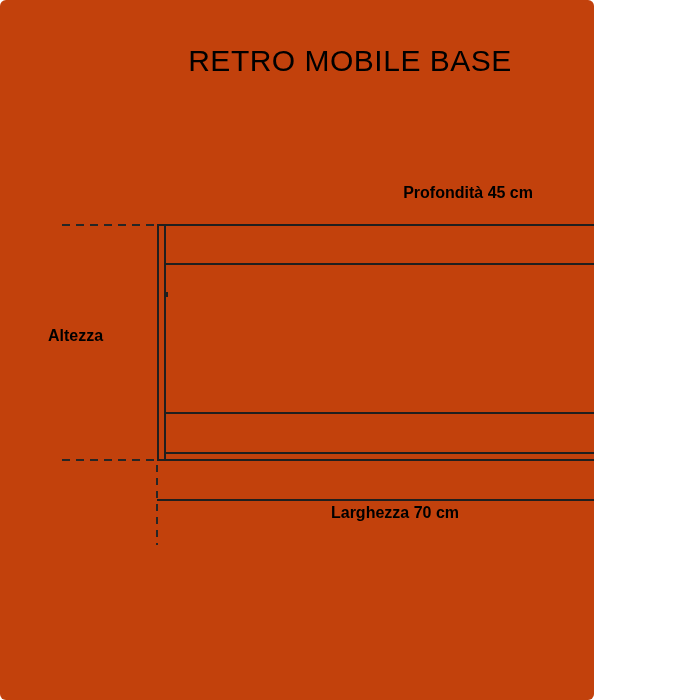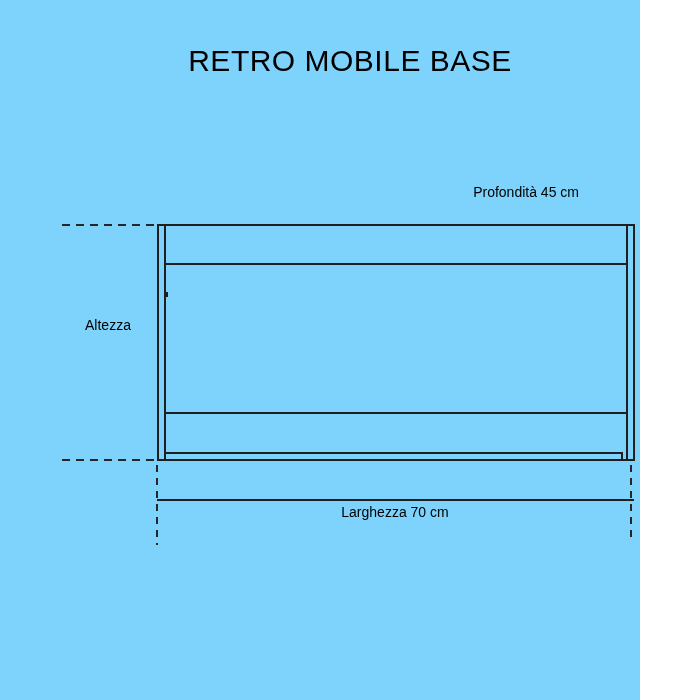--- a/index.html
+++ b/index.html
@@ -3,55 +3,56 @@
 <meta charset="utf-8">
 <style>
   html, body {
     margin: 0;
     padding: 0;
     background: #ffffff;
     font-family: "Liberation Sans", "DejaVu Sans", sans-serif;
   }
   .canvas {
     position: relative;
-    width: 640px;
+    width: 594px;
     height: 700px;
-    background: #7dd3fc;
+    background: #c2410c;
     overflow: hidden;
     color: #000000;
+    border-radius: 6px;
   }
   .page-title {
     position: absolute;
     top: 44px;
     left: 0;
     width: 700px;
     text-align: center;
     font-size: 30px;
     font-weight: 400;
     letter-spacing: 0.5px;
     color: #000000;
     white-space: nowrap;
   }
   .label {
     position: absolute;
-    font-size: 14px;
-    font-weight: 400;
+    font-size: 16px;
+    font-weight: 700;
     color: #000000;
     white-space: nowrap;
   }
   .depth-label {
     top: 184px;
     right: 61px;
     text-align: right;
   }
   .height-label {
-    top: 316px;
+    top: 326px;
     left: 48px;
     width: 120px;
-    text-align: center;
+    text-align: left;
     line-height: 19px;
     white-space: normal;
   }
   .width-label {
     top: 504px;
     left: 157px;
     width: 476px;
     text-align: center;
   }
   

